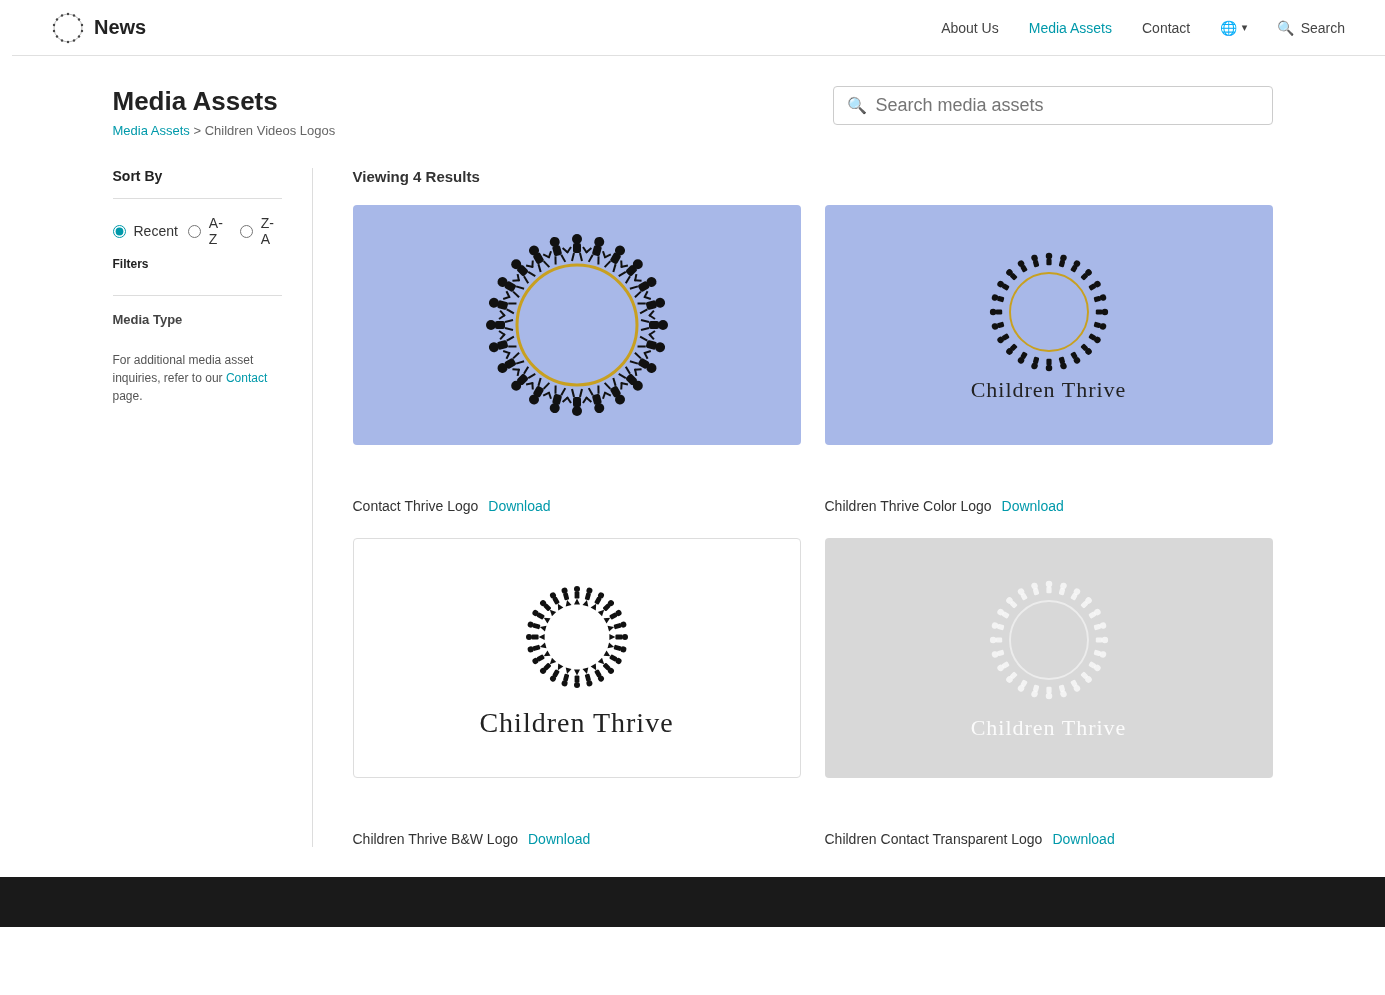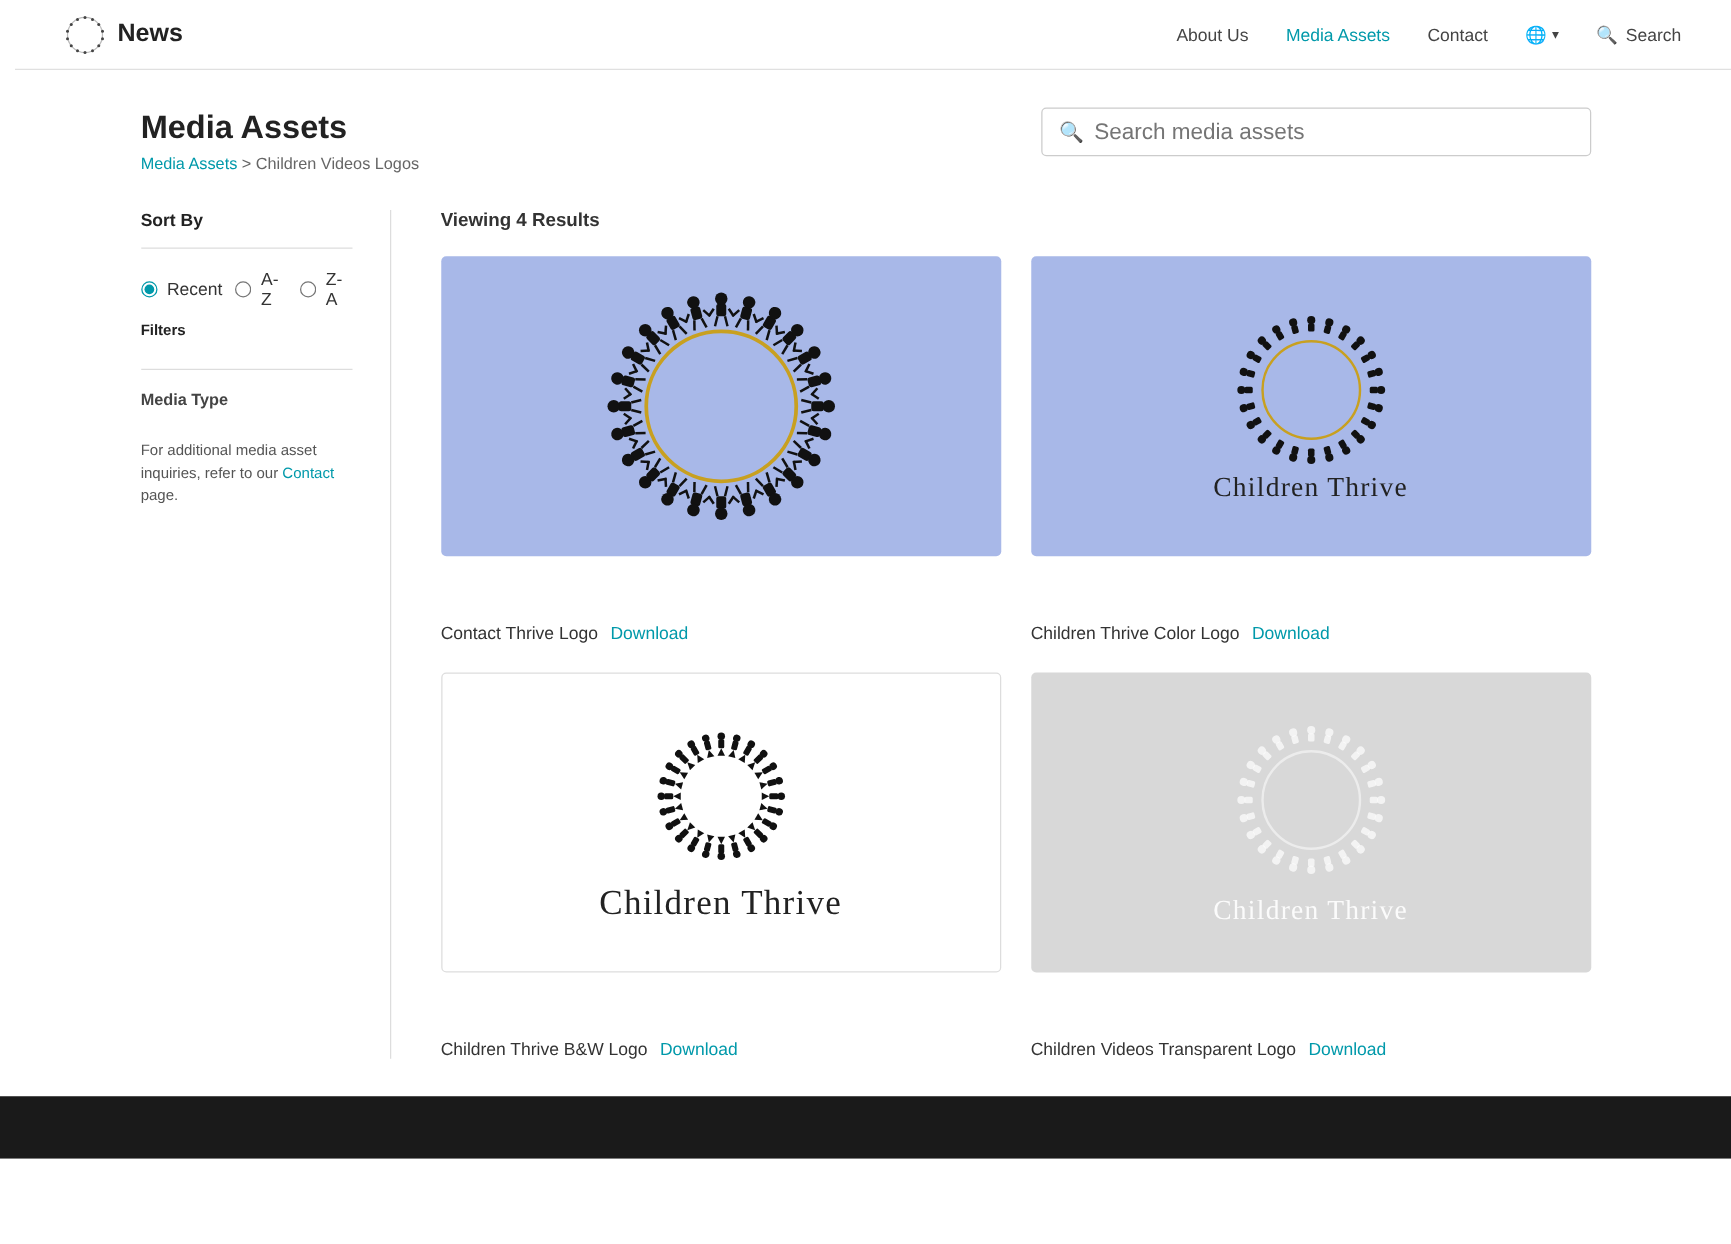--- a/index.html
+++ b/index.html
@@ -939,21 +939,21 @@
                         <circle cx="0" cy="-14" r="5"></circle>
                         <rect x="-4" y="-10" width="8" height="10" rx="2"></rect>
                       </g>
                   </g>
                 </g>
               </svg>
               <div style="font-size: 22px; font-weight: 300; color: rgba(255,255,255,0.9); font-family: Georgia, serif; letter-spacing: 1px; margin-top: 10px;">Children Thrive</div>
             </div>
           </div>
           <div class="asset-info">
-            <span class="asset-name">Children Videos Transparent Logo</span>
+            <span class="asset-name">Children Contact Transparent Logo</span>
             <a class="asset-download" href="#">Download</a>
           </div>
         </div>
 
       </div>
     </div>
   </div>
 </div>
 
 <div class="bottom-bar"></div>

